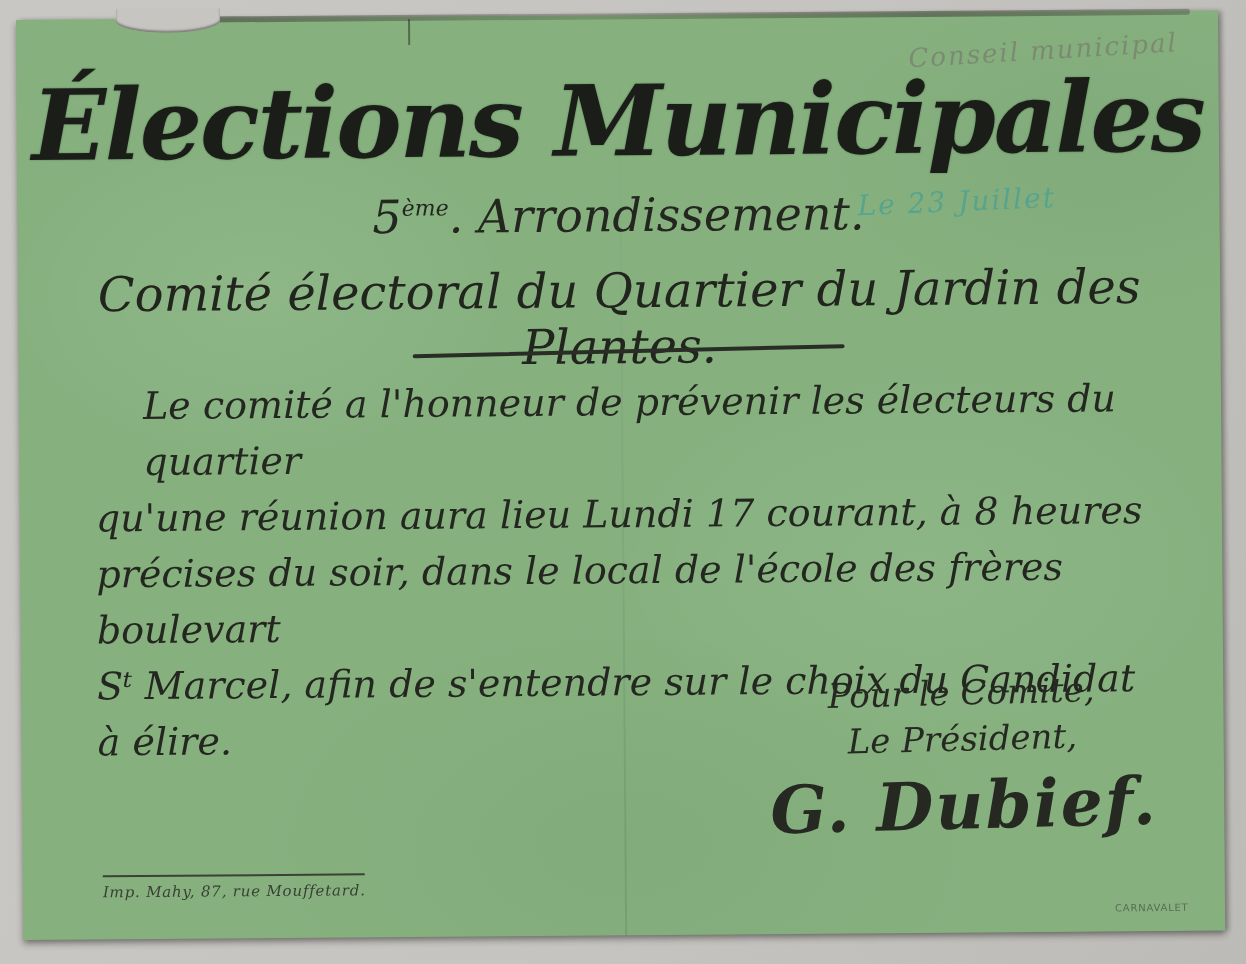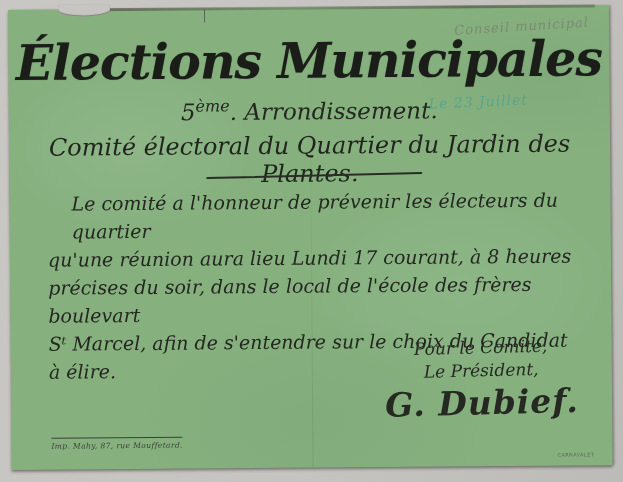--- a/index.html
+++ b/index.html
@@ -55,21 +55,21 @@
     text-align: center;
     font-size: 49px; font-weight: bold; font-style: italic;
     color: #1b1e18; letter-spacing: -1px;
     text-shadow: 0 0 1px rgba(27,30,24,0.4);
   }
   .subtitle {
     position: absolute; top: 88px; left: 0; width: 100%;
     text-align: center;
     font-style: italic; font-size: 23px; color: #24271f;
   }
-  .subtitle sup { font-size: 16px; }
+  .subtitle sup { font-size: 11px; }
   .blue-note {
     position: absolute; top: 86px; left: 420px; width: 170px;
     font-style: italic; font-size: 14px; color: #4fa391;
     transform: rotate(-2deg); letter-spacing: 1px;
     opacity: 0.85;
   }
   .committee {
     position: absolute; top: 124px; left: 0; width: 100%;
     text-align: center;
     font-style: italic; font-size: 24px; color: #22251e;

